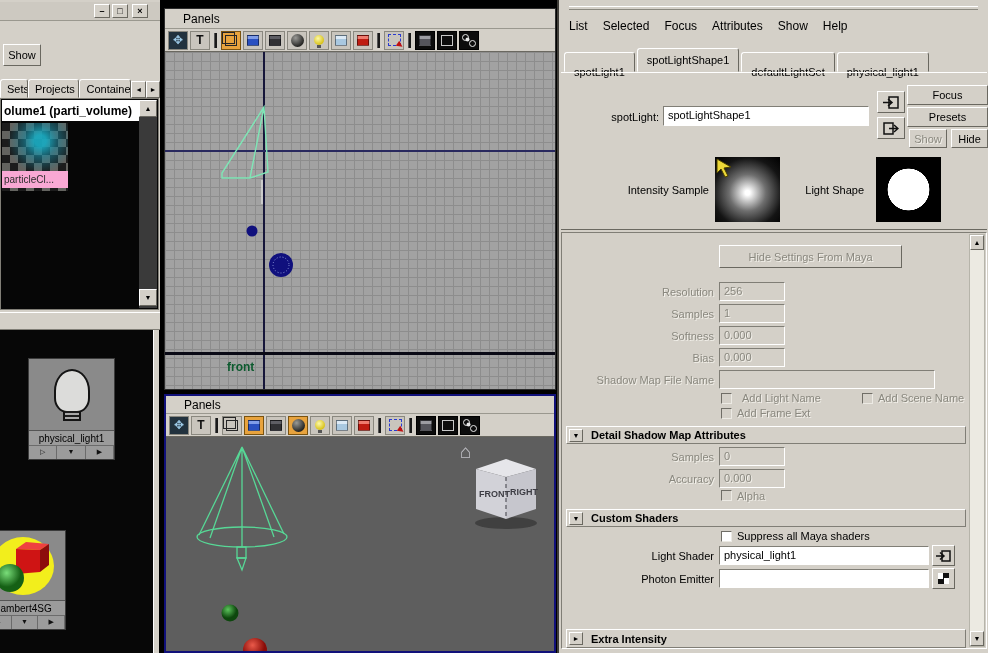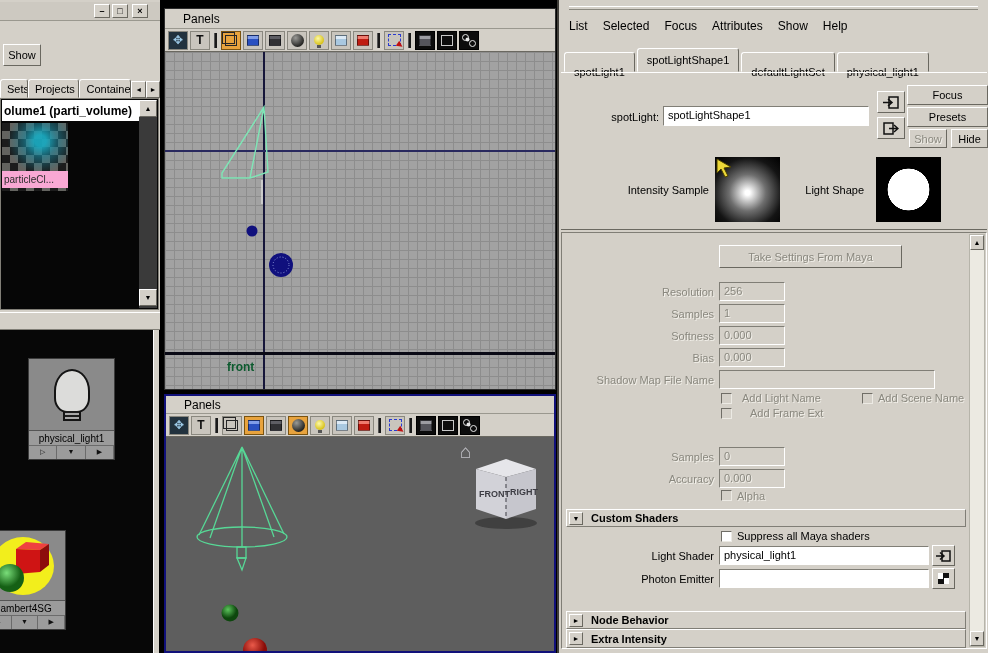--- a/index.html
+++ b/index.html
@@ -346,46 +346,50 @@
     <div class="abs" style="left:154px;top:84px;width:65px;height:65px;background:radial-gradient(circle at 50% 55%, #ffffff 0 5%, #cfcfcf 16%, #6e6e6e 38%, #141414 72%, #000 100%) #000">
       <svg width="18" height="20" style="position:absolute;left:1px;top:1px">
         <polygon points="1,1 15,9 8,10 12,18 9,19 5,11 1,15" fill="#ecd838" stroke="#4a4000" stroke-width="1"></polygon>
       </svg>
     </div>
     <div class="ae-lab" style="left:200px;top:111px;width:103px">Light Shape</div>
     <div class="abs" style="left:315px;top:84px;width:65px;height:65px;background:radial-gradient(circle, #ffffff 0 45%, #000 46%) #000"></div>
   </div>
 
   <div id="ae-attrbox">
-    <div class="abs btn raisedflat dis" style="left:157px;top:12px;width:183px;height:23px">Take Settings From Maya</div>
+    <div class="abs btn raisedflat dis" style="left:157px;top:12px;width:183px;height:23px">Hide Settings From Maya</div>
 
     <div class="ae-lab dis" style="left:0;top:53px;width:152px">Resolution</div>
     <div class="abs fld dis" style="left:157px;top:49px;width:66px;height:19px">256</div>
     <div class="ae-lab dis" style="left:0;top:75px;width:152px">Samples</div>
     <div class="abs fld dis" style="left:157px;top:71px;width:66px;height:19px">1</div>
     <div class="ae-lab dis" style="left:0;top:97px;width:152px">Softness</div>
     <div class="abs fld dis" style="left:157px;top:93px;width:66px;height:19px">0.000</div>
     <div class="ae-lab dis" style="left:0;top:119px;width:152px">Bias</div>
     <div class="abs fld dis" style="left:157px;top:115px;width:66px;height:19px">0.000</div>
     <div class="ae-lab dis" style="left:0;top:141px;width:152px">Shadow Map File Name</div>
     <div class="abs fld dis" style="left:157px;top:137px;width:216px;height:19px"></div>
 
     <div class="abs" style="left:159px;top:159px;display:flex;align-items:center;gap:10px">
       <span class="cb dis"></span>
       <span class="dis">Add Light Name</span>
     </div>
     <div class="abs" style="left:300px;top:159px;display:flex;align-items:center;gap:5px">
       <span class="cb dis"></span>
       <span class="dis">Add Scene Name</span>
     </div>
-    <div class="abs" style="left:159px;top:174px;display:flex;align-items:center;gap:18px">
+    <div class="abs" style="left:159px;top:174px;display:flex;align-items:center;gap:5px">
       <span class="cb dis"></span>
       <span class="dis">Add Frame Ext</span>
     </div>
 
+    <div class="secbar" style="top:193px">
+      <span class="btn secarrow raisedflat">▼</span>
+      <span>Detail Shadow Map Attributes</span>
+    </div>
     <div class="ae-lab dis" style="left:0;top:218px;width:152px">Samples</div>
     <div class="abs fld dis" style="left:157px;top:214px;width:66px;height:19px">0</div>
     <div class="ae-lab dis" style="left:0;top:240px;width:152px">Accuracy</div>
     <div class="abs fld dis" style="left:157px;top:236px;width:66px;height:19px">0.000</div>
     <div class="abs" style="left:159px;top:257px;display:flex;gap:5px">
       <span class="cb dis"></span>
       <span class="dis">Alpha</span>
     </div>
 
     <div class="secbar" style="top:276px">
@@ -403,24 +407,20 @@
           <rect x="6" y="1" width="8" height="10" fill="none" stroke="#101010" stroke-width="1.5"></rect>
           <path d="M0,6 H8 M4,2.5 L8,6 L4,9.5" stroke="#101010" stroke-width="1.5" fill="none"></path>
         </svg>
     </div>
     <div class="ae-lab" style="left:0;top:340px;width:152px">Photon Emitter</div>
     <div class="abs fld en" style="left:157px;top:336px;width:210px;height:19px"></div>
     <div class="abs btn raisedflat mapbtn" style="left:370px;top:335px">
         <span class="checker4"></span>
       </div>
 
-    <div class="secbar" style="top:378px">
-      <span class="btn secarrow raisedflat">►</span>
-      <span>Node Behavior</span>
-    </div>
     <div class="secbar" style="top:396px;height:19px">
       <span class="btn secarrow raisedflat">►</span>
       <span>Extra Intensity</span>
     </div>
 
     <div class="vscroll" style="right:1px;top:1px;bottom:1px">
       <div class="btn raisedflat" style="width:14px;height:15px;font-size:7px">▲</div>
       <div class="btn raisedflat" style="width:14px;height:15px;font-size:7px">▼</div>
     </div>
   </div>

